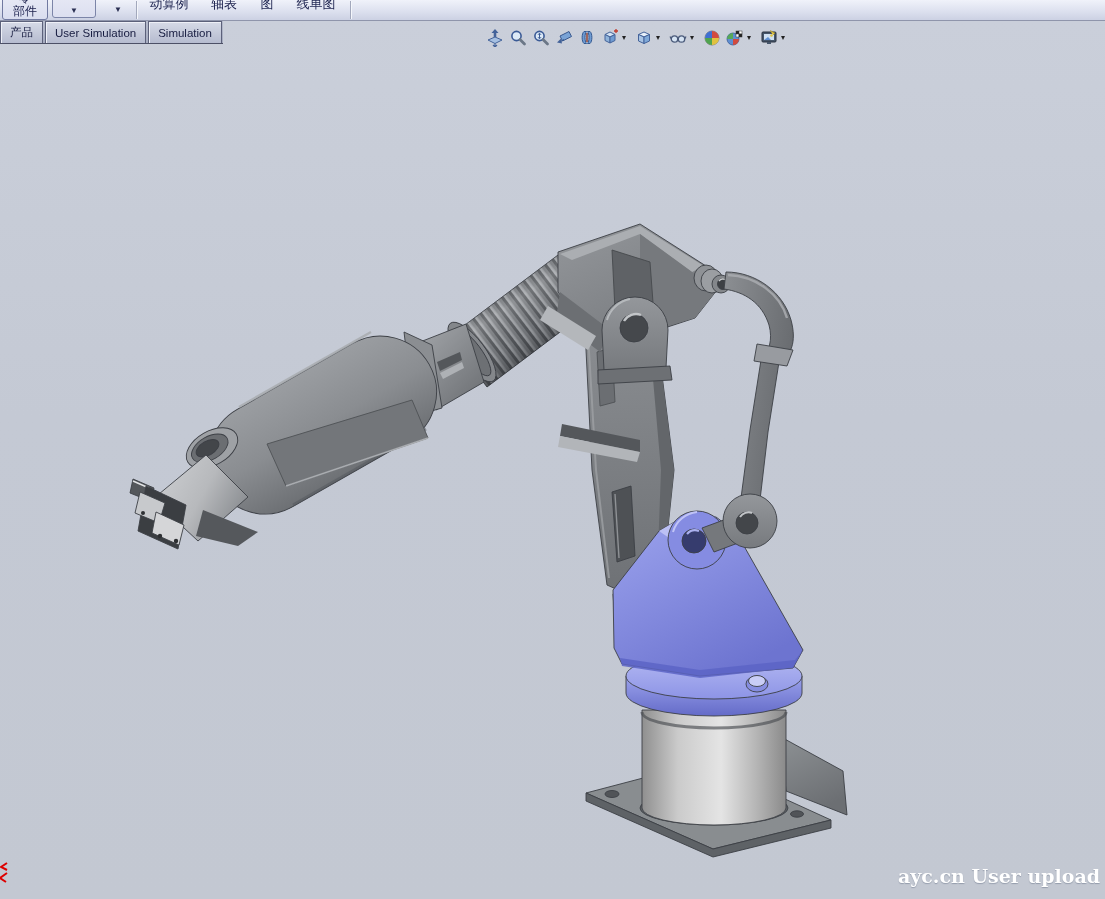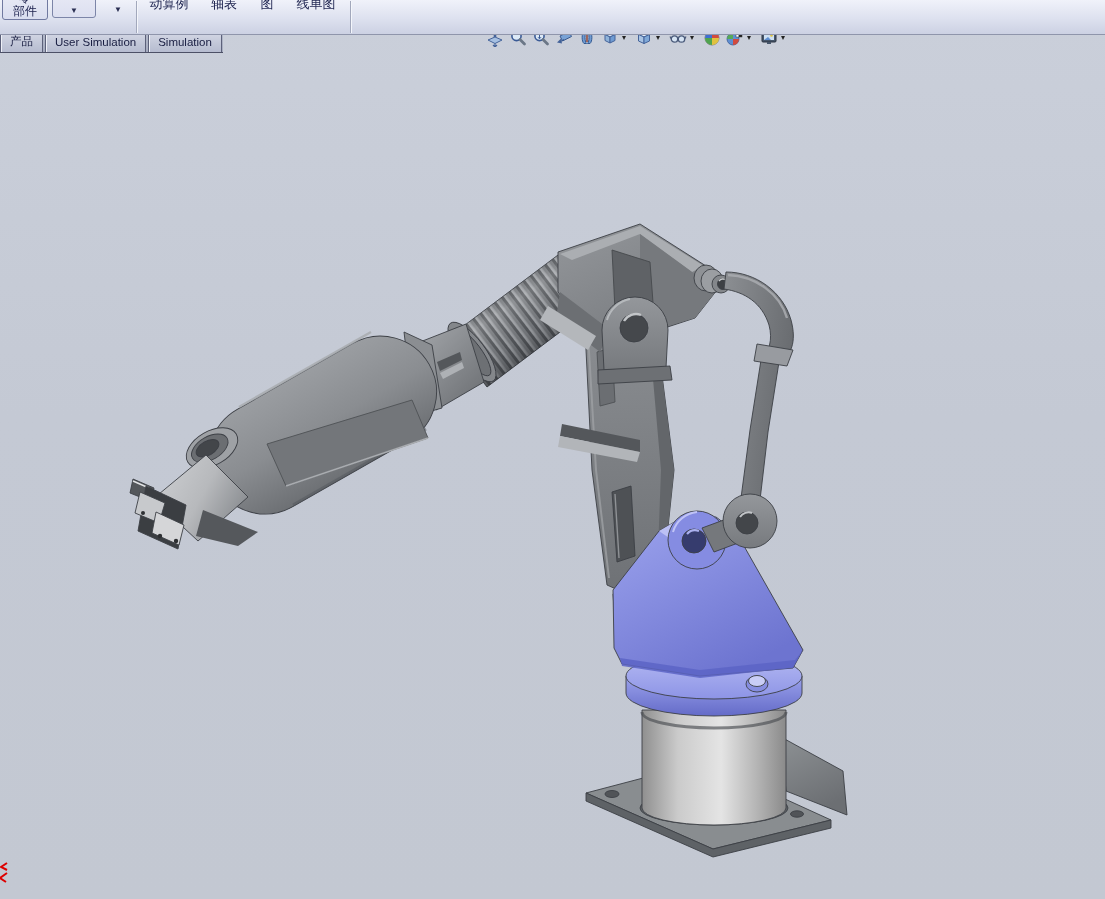--- a/index.html
+++ b/index.html
@@ -4,21 +4,21 @@
 <style>
   html,body{margin:0;padding:0;background:#9aa0b0;}
   *{box-sizing:border-box;}
   .screen{
     position:relative;width:1105px;height:899px;overflow:hidden;
     font-family:"Liberation Sans",sans-serif;
     background:#c5cad5;
   }
   
   .command-bar{
-    position:absolute;top:0;left:0;right:0;height:35px;overflow:hidden;z-index:30;
+    position:absolute;top:0;left:0;right:0;height:21px;overflow:hidden;z-index:30;
     background:linear-gradient(180deg,#f0f2fa 0%,#dde1ef 55%,#ccd1e3 100%);
     border-bottom:1px solid #8f95ab;
   }
   .big-btn{
     position:absolute;left:2px;top:-27px;width:46px;height:47px;
     background:linear-gradient(180deg,#f6f7fc,#d9ddef);
     border:1px solid #7079a0;border-radius:3px;
     display:flex;flex-direction:column;justify-content:flex-end;align-items:center;
     padding-bottom:1px;cursor:default;
     font-size:12px;line-height:13px;color:#1a1f4c;
@@ -40,21 +40,20 @@
     position:absolute;top:-11px;height:30px;line-height:26px;text-align:center;
     font-size:13px;color:#1e2450;background:transparent;border:none;white-space:nowrap;
   }
   
   .tabbar{
     position:absolute;top:21px;left:0;height:23px;z-index:25;
     display:flex;align-items:stretch;
     border-bottom:1px solid #4c5066;
     background:linear-gradient(180deg,#b4bacb,#a6acc0);
     padding-right:1px;
-    margin-top:9px;
   }
   .tab{
     margin:0 0 0 0;border:1px solid #5c617a;border-bottom:none;
     background:linear-gradient(180deg,#d6dae7 0%,#c2c7d8 60%,#b6bcd0 100%);
     color:#171c40;font-size:11.5px;display:flex;align-items:center;
     padding:0 9px;box-shadow:inset 1px 1px 0 #eef0f7;
     cursor:default;white-space:nowrap;
   }
   .tab + .tab{margin-left:2px;}
   
@@ -383,20 +382,21 @@
         <rect x="4" y="5" width="10" height="6" fill="#cfe0f2"></rect>
         <polygon points="4,11 8,8 11,11" fill="#5f8fd2"></polygon>
         <circle cx="11.5" cy="6.5" r="1.3" fill="#e0c23f"></circle>
         <path d="M7,13 L11,13 L11,15 L7,15 Z" fill="#46566a"></path>
         <path d="M10,1.5 L15,4 L13,6" fill="#e0c23f" stroke="#a08a20" stroke-width="0.6"></path>
       </svg>
     </button>
     <span class="hcaret">▾</span>
   </div>
 
+  <div class="watermark">ayc.cn User upload</div>
 
   <div class="command-bar">
     <button class="big-btn">
       <span>编辑零</span>
       <span>部件</span>
     </button>
     <button class="dd-btn">
       <span>▼</span>
     </button>
     <span class="dd-caret-only">▼</span>

